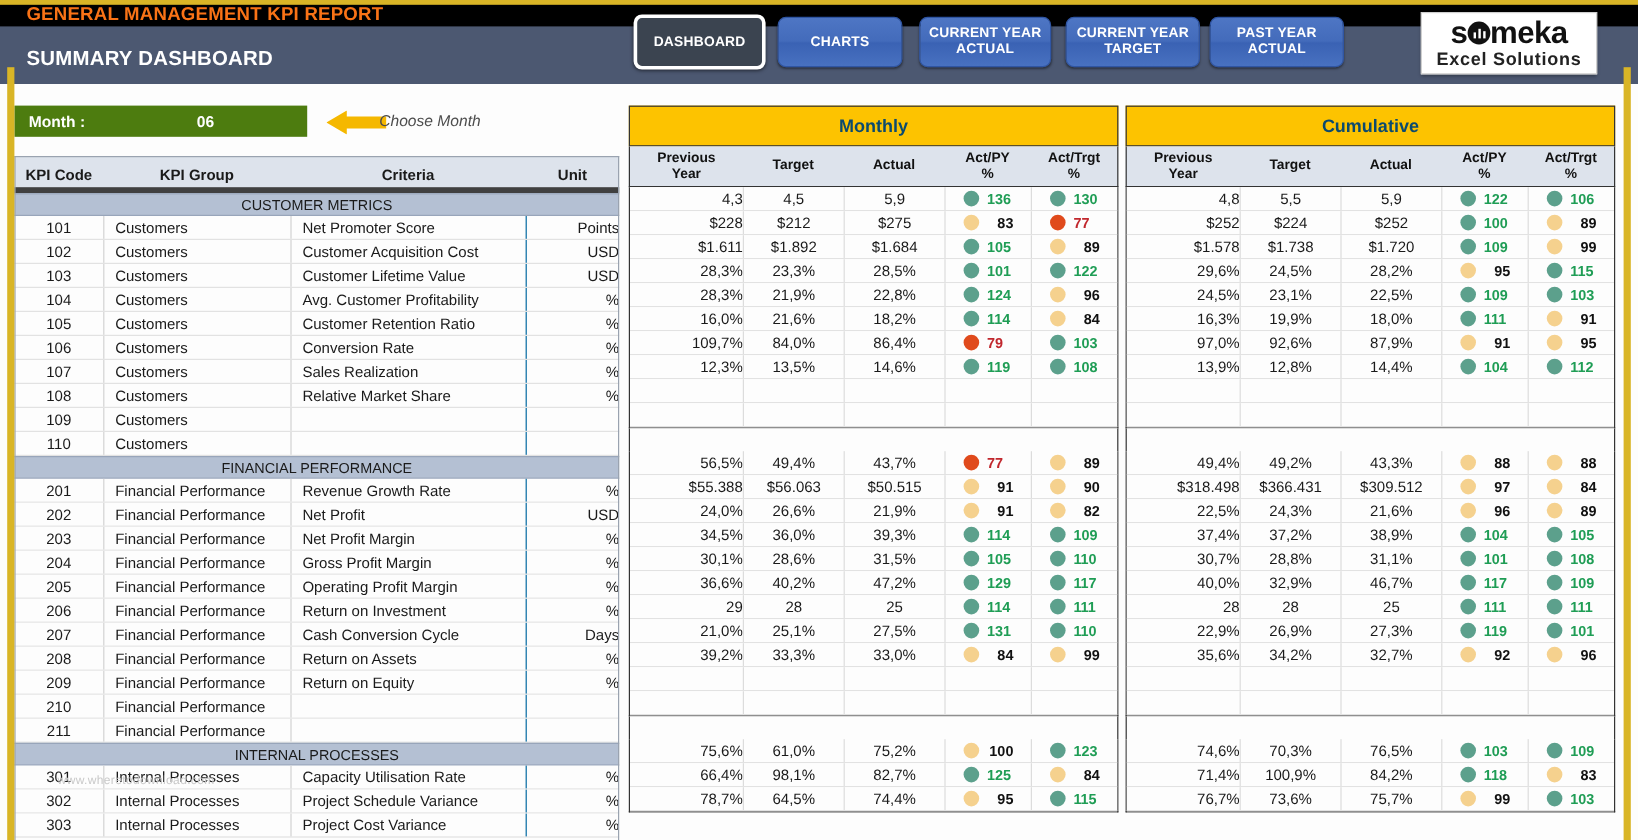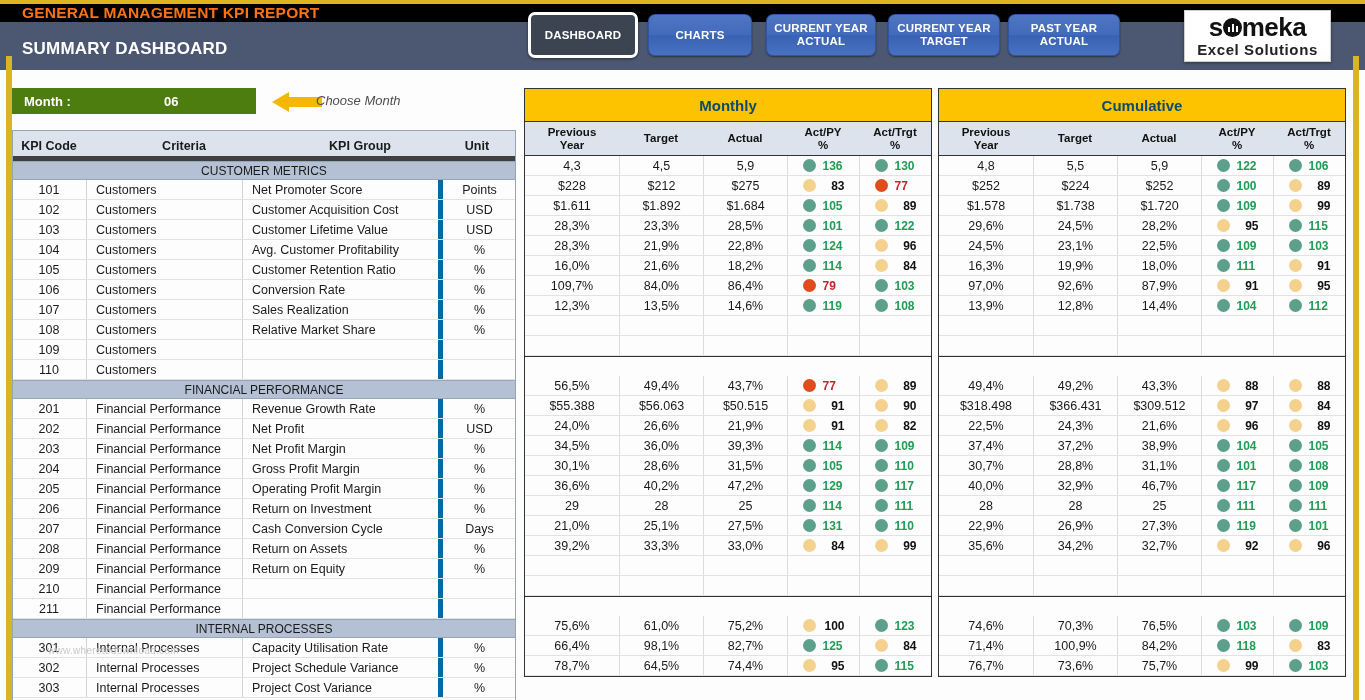--- a/index.html
+++ b/index.html
@@ -62,21 +62,21 @@
   .lrow{display:flex;height:20px;line-height:20px;font-size:12.5px;color:#1a1a1a;background:#fdfdfd;
     border-bottom:1px solid #e2e2e2;}
   .lhead{height:31px;line-height:31px;background:#dde3ec;border-top:1px solid #9aa3b0;
     border-bottom:5px solid #404040;font-weight:bold;font-size:12.5px;}
   .lhead .c{border-right:none;}
   .sec{height:19px;line-height:19px;background:#b4c0d3;text-align:center;font-weight:normal;
     font-size:12px;color:#1a1a1a;border-bottom:1px solid #98a5ba;border-top:1px solid #98a5ba;}
   .c-code{width:74px;text-align:center;}
   .c-group{width:156px;padding-left:9px;border-left:1px solid #d3d3d3;}
   .c-crit{width:196px;padding-left:9px;border-left:1px solid #d3d3d3;}
-  .c-unit{width:78px;text-align:center;border-left:5px solid #0369a1;}
+  .c-unit{width:78px;text-align:right;border-left:1px solid #0369a1;}
   .lhead .c-code,.lhead .c-group,.lhead .c-crit,.lhead .c-unit{border-left:none;text-align:center;padding-left:0;}
   .ltable-border{position:absolute;left:12px;top:130px;width:504px;height:570px;
     border-left:1px solid #9aa3b0;border-right:1px solid #9aa3b0;pointer-events:none;}
 
   
   .panel{position:absolute;top:88px;}
   #panel-monthly{left:524px;width:408px;}
   #panel-cumulative{left:938px;width:408px;}
   .ptitle{height:34px;line-height:34px;text-align:center;background:#fdc300;
     font-weight:bold;font-size:15px;color:#0c4a6e;border:1px solid #333;}
@@ -85,21 +85,21 @@
     color:#111;align-items:center;}
   .phead .h{text-align:center;line-height:12.5px;}
   .h-py{width:94px;}
   .h-tg{width:84px;}
   .h-ac{width:84px;}
   .h-ap{width:72px;}
   .h-at{width:72px;}
   .prow{display:flex;height:20px;line-height:20px;font-size:12.5px;color:#1a1a1a;
     background:#fdfdfd;border-bottom:1px solid #e2e2e2;}
   .prow .v{text-align:center;border-left:1px solid #dcdcdc;}
-  .prow .v:first-child{border-left:none;}
+  .prow .v:first-child{border-left:none;text-align:right;}
   .v-py{width:94px;}
   .v-tg{width:84px;}
   .v-ac{width:84px;}
   .v-ap,.v-at{width:72px;display:flex;align-items:center;justify-content:center;gap:7px;}
   .dot{width:13px;height:13px;border-radius:50%;flex:none;}
   .dot.green{background:#5ca08c;}
   .dot.amber{background:#f5d18e;}
   .dot.red{background:#e04a1c;}
   .num{font-weight:bold;font-size:12px;min-width:22px;text-align:left;}
   .num.green{color:#1f9d55;}
@@ -159,22 +159,22 @@
     <span class="month-value">06</span>
   </div>
   <svg class="arrow" viewBox="0 0 50 20">
     <polygon points="0,10 17,0 17,5 50,5 50,15 17,15 17,20" fill="#f5b800"></polygon>
   </svg>
   <div class="choose">Choose Month</div>
 
   <div class="ltable" id="ltable">
       <div class="lrow lhead">
         <div class="c c-code">KPI Code</div>
+        <div class="c c-group">KPI Group</div>
         <div class="c c-crit">Criteria</div>
-        <div class="c c-group">KPI Group</div>
         <div class="c c-unit">Unit</div>
       </div>
       <div class="sec">CUSTOMER METRICS</div>
       <div class="lrow">
         <div class="c c-code">101</div>
         <div class="c c-group">Customers</div>
         <div class="c c-crit">Net Promoter Score</div>
         <div class="c c-unit">Points</div>
       </div>
       <div class="lrow">

